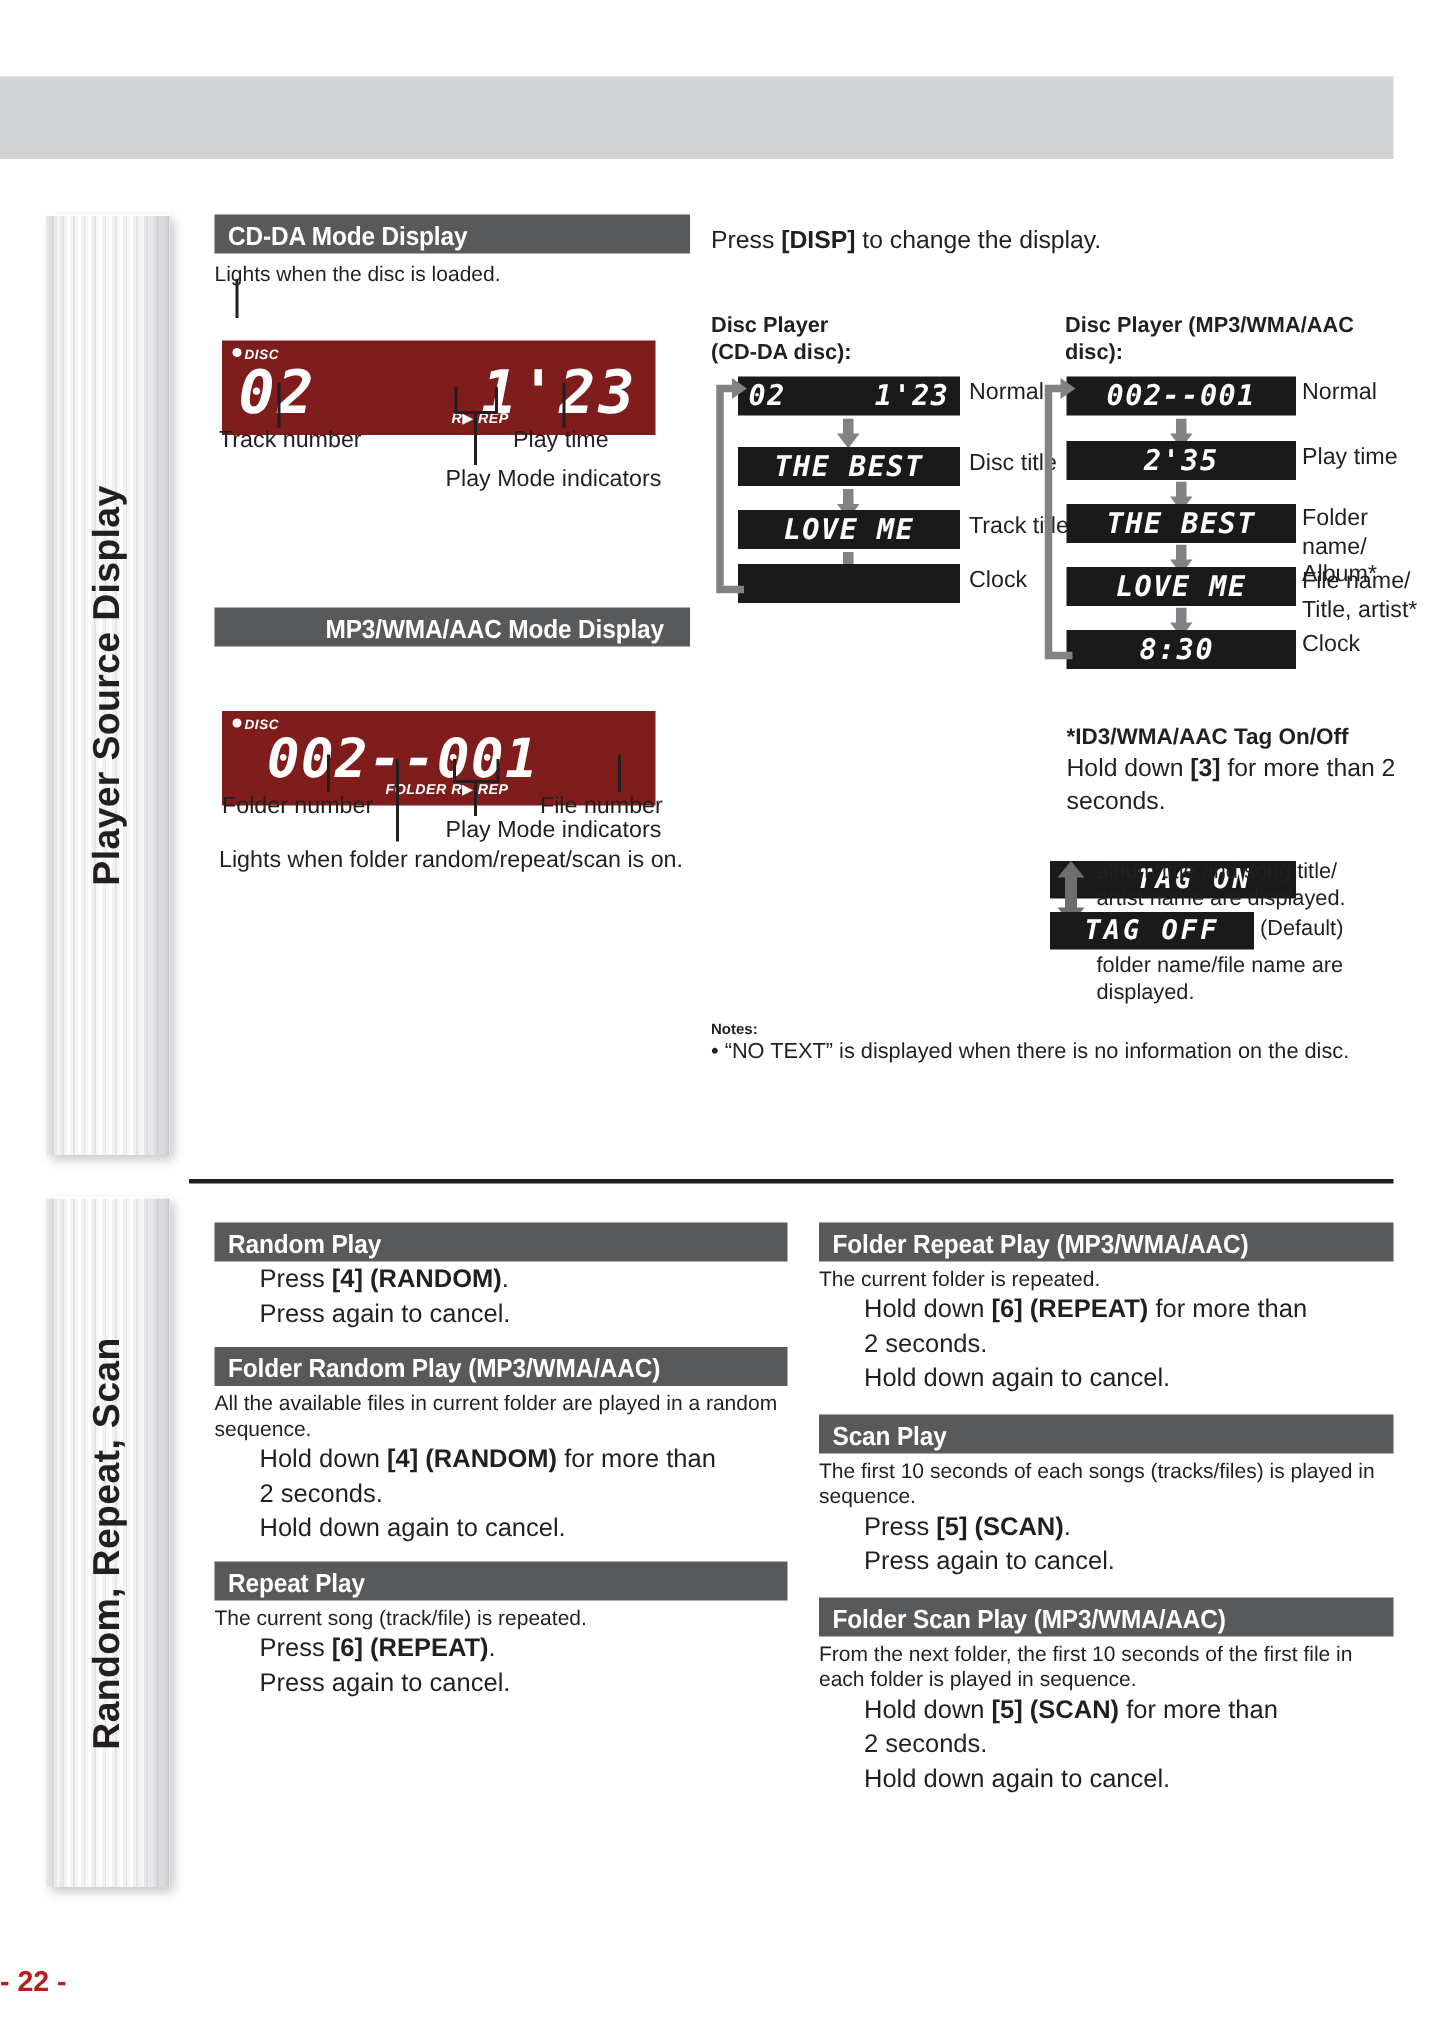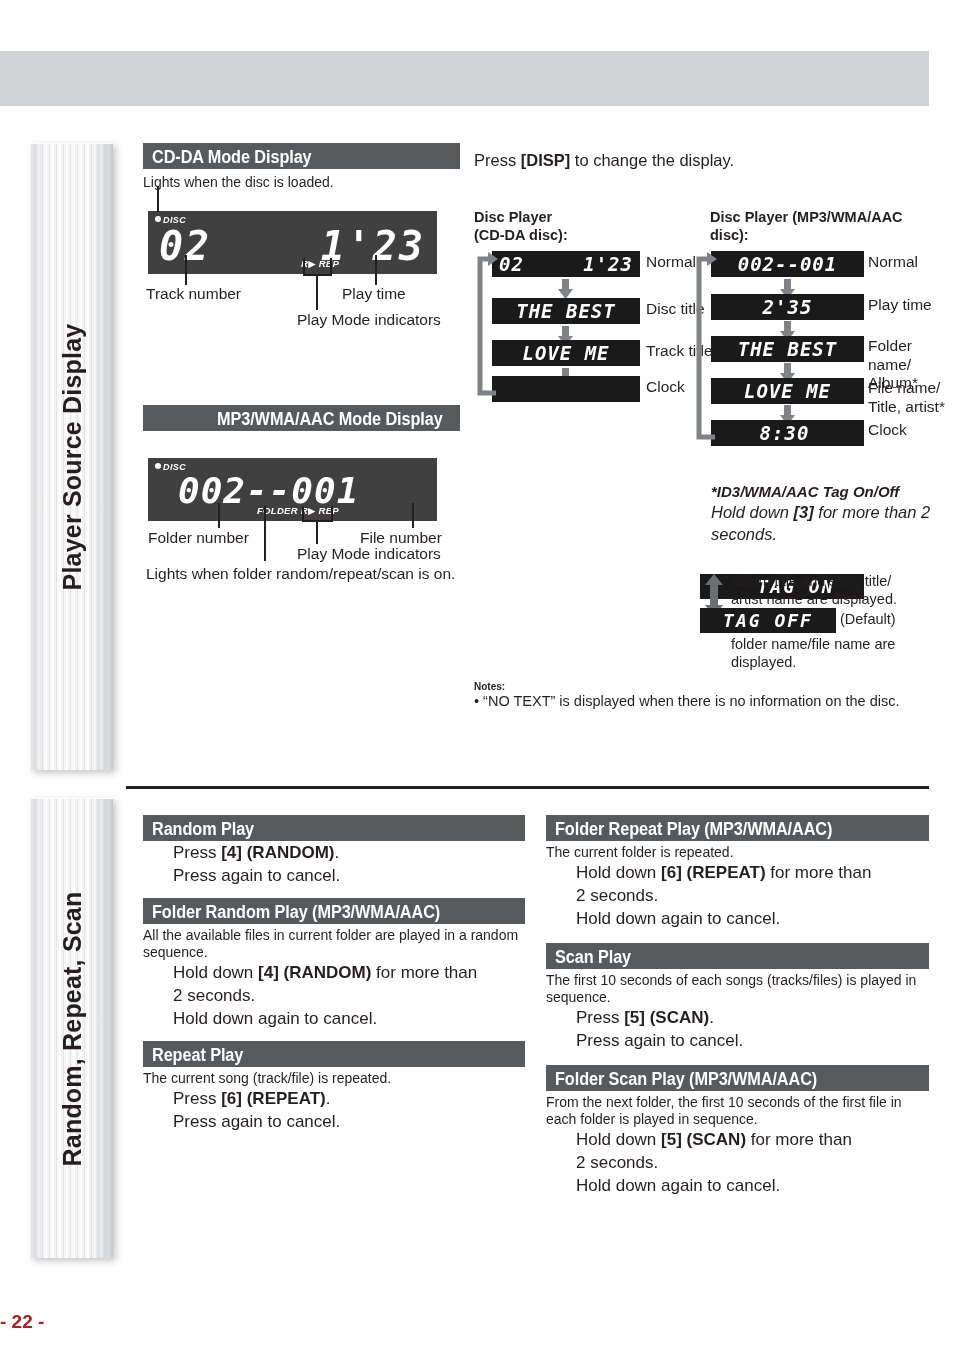--- a/index.html
+++ b/index.html
@@ -55,22 +55,23 @@
     letter-spacing:-0.1px;white-space:nowrap;
     font-family:"Liberation Sans","DejaVu Sans",sans-serif;
   }
   .hdr span{display:inline-block;transform:scaleX(.93);transform-origin:left center;}
   .body-sm{font-size:13.5px;line-height:16.5px;}
   .body-lg{font-size:16.5px;line-height:21.5px;}
   b{font-weight:bold;}
 
   
   .lcd{
-    background:#404040;position:relative;color:#ffffff;
+    background:#7f1d1d;position:relative;color:#ffffff;
     font-family:"DejaVu Sans Mono","Liberation Mono",monospace;
+    margin-top:16px;
   }
   .seg{
     font-family:"DejaVu Sans Mono","Liberation Mono",monospace;
     font-weight:bold;font-style:italic;letter-spacing:2px;
     color:#ffffff;
     -webkit-text-stroke:0px;
   }
   .disc-ind{
     position:absolute;left:7px;top:4px;font-size:9px;font-style:italic;font-weight:bold;
     letter-spacing:.4px;font-family:"Liberation Sans","DejaVu Sans",sans-serif;color:#fff;
@@ -324,21 +325,21 @@
 </div>
 <div class="flabel" style="left:868px;top:421px;">Clock</div>
 
 <div class="loop" style="left:691px;top:251px;">
   <svg width="26" height="195" viewBox="0 0 26 195">
     <path d="M22 8 L8 8 L8 186 L24 186" stroke="#808285" stroke-width="5" fill="none"></path>
     <path d="M16 1 L26 8 L16 15 Z" fill="#808285"></path>
   </svg>
 </div>
 
-<div style="position:absolute;left:711px;top:482px;width:225px;font-style:italic;">
+<div style="position:absolute;left:711px;top:482px;width:225px;">
   <div style="font-size:15px;font-weight:bold;line-height:19px;">*ID3/WMA/AAC Tag On/Off</div>
   <div class="body-lg" style="margin-top:1px;">
     <span>Hold down </span><b>[3]</b><span> for more than 2 seconds.</span>
   </div>
 </div>
 
 <div class="tagstrip" style="left:700px;top:574px;padding-left:28px;">TAG ON</div>
 
 <div class="updown" style="left:704px;top:574px;">
   <svg width="20" height="42" viewBox="0 0 20 42">

